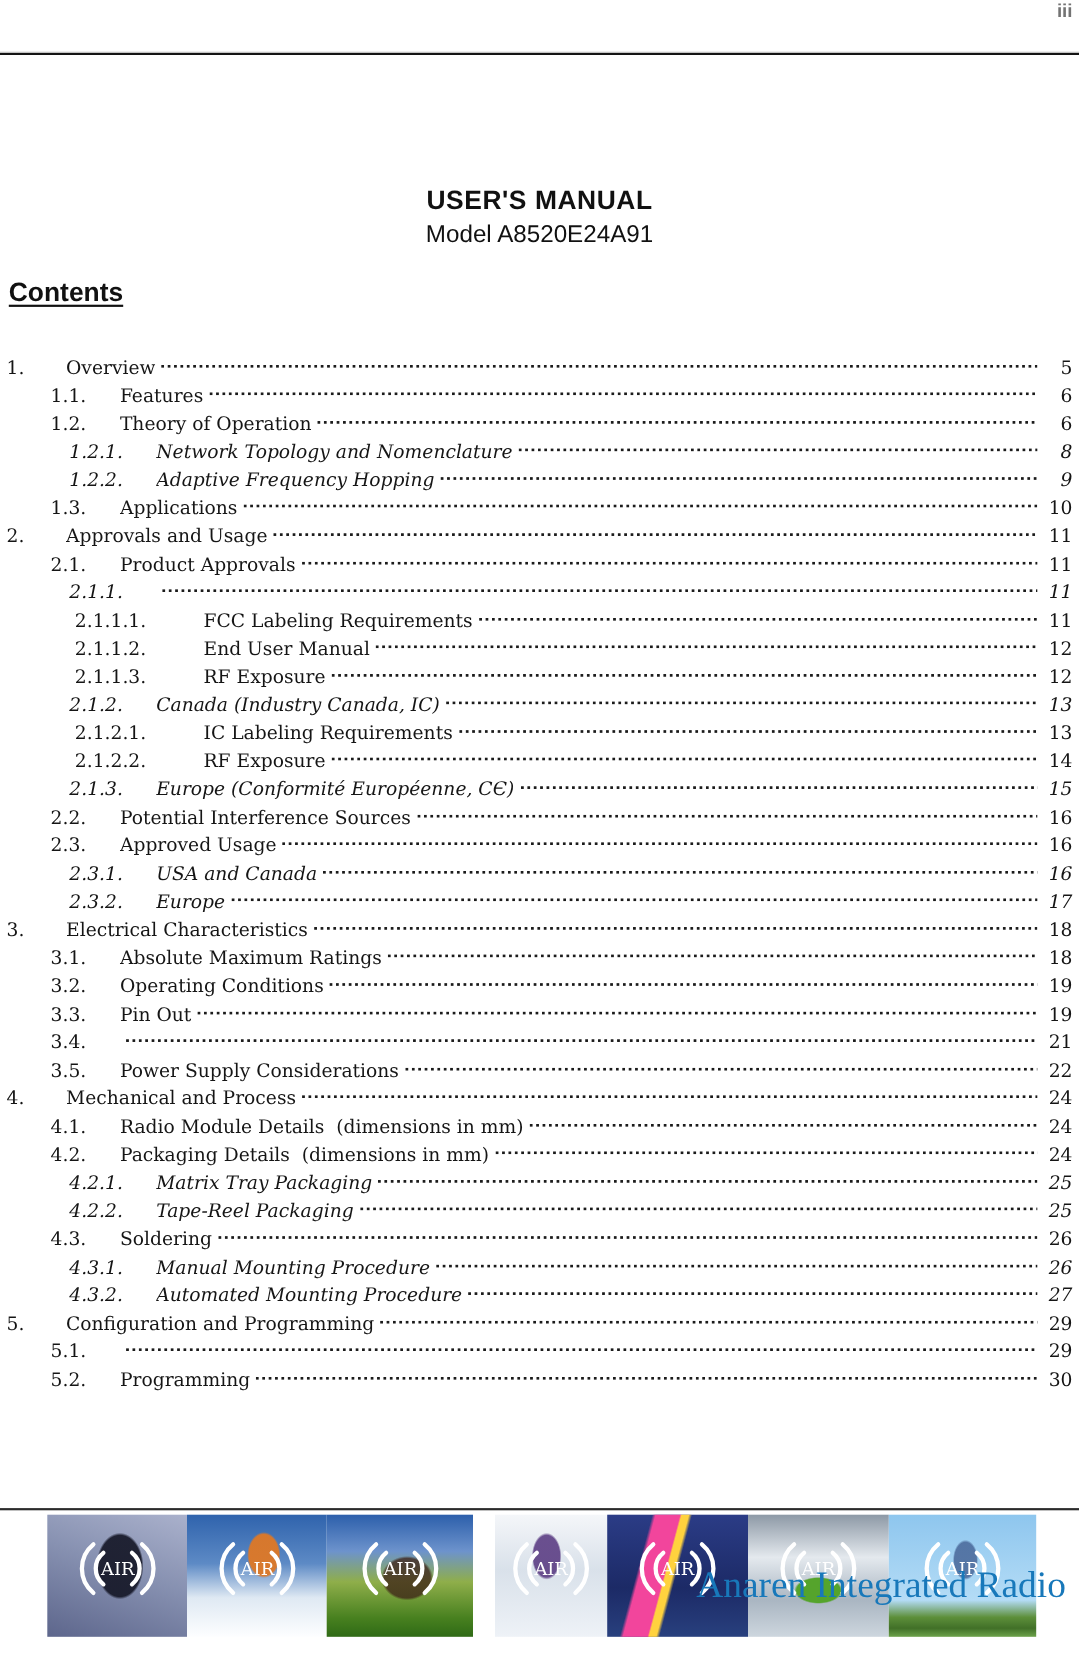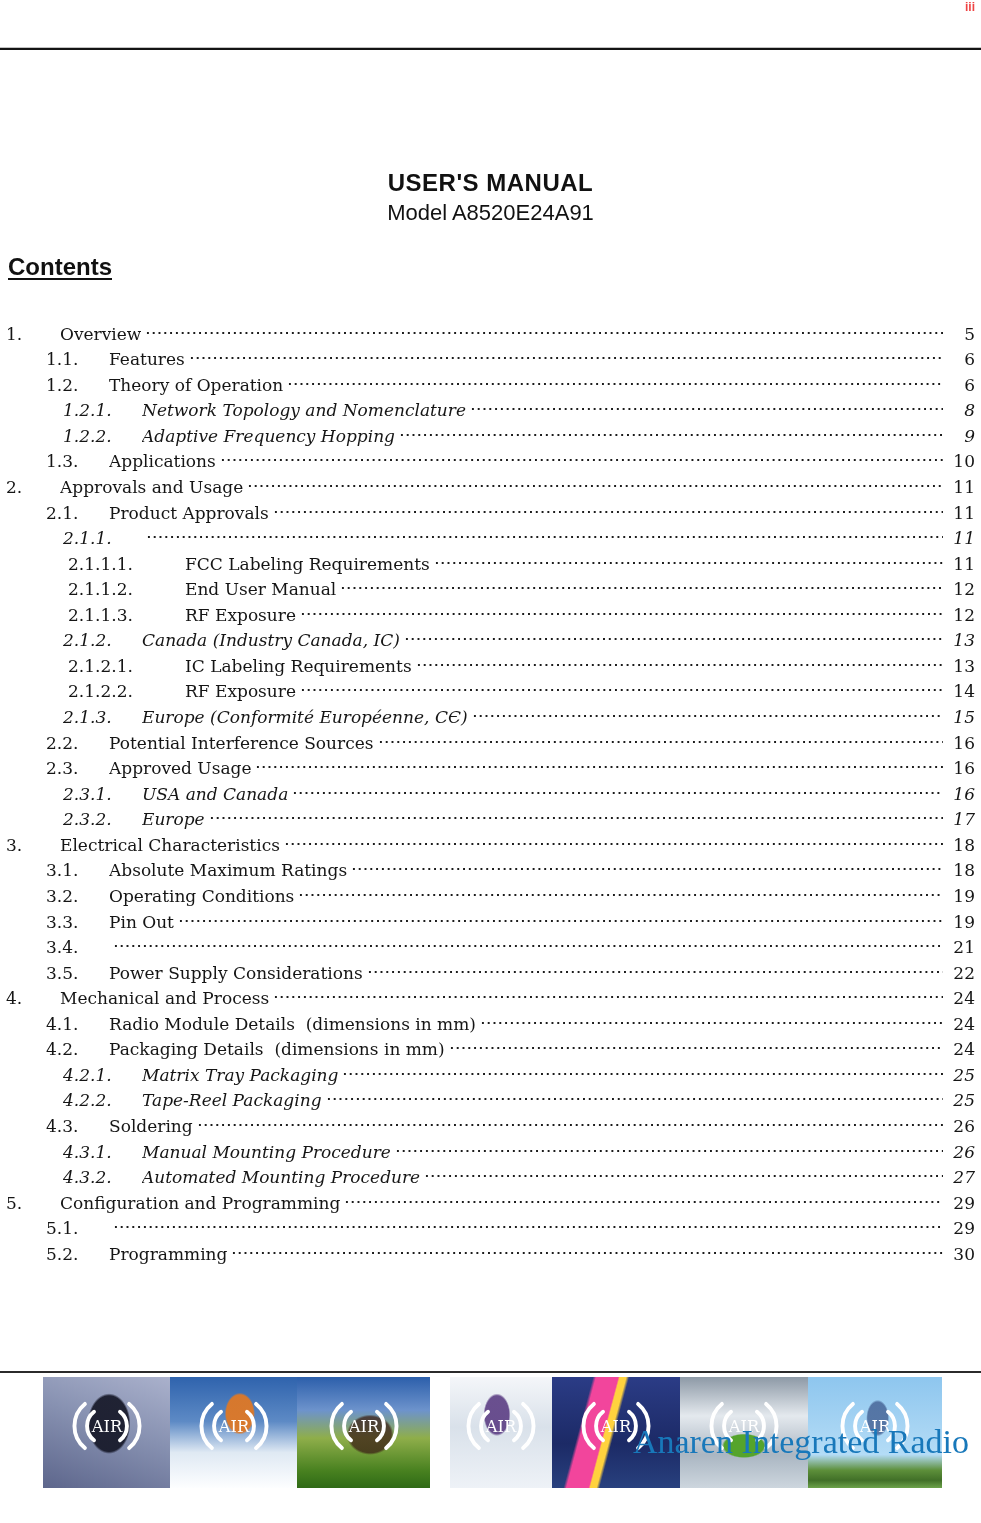--- a/index.html
+++ b/index.html
@@ -8,21 +8,21 @@
     width:981px;height:1523px;
     background:#ffffff;
     margin:0 auto;
     overflow:hidden;
     font-family:"Liberation Sans", sans-serif;
     color:#111;
   }
   
   .folio{
     position:absolute;top:0px;right:6px;
-    font-size:12px;font-weight:bold;color:#ef4444;
+    font-size:17px;font-weight:bold;color:#737373;
   }
   .top-rule{
     position:absolute;top:47px;left:0;width:981px;height:3px;
     background:linear-gradient(180deg,#c2c2c2 0,#c2c2c2 33%,#141414 33%,#141414 100%);
   }
   
   .title-block{
     position:absolute;top:169px;left:0;width:100%;
     text-align:center;
   }

